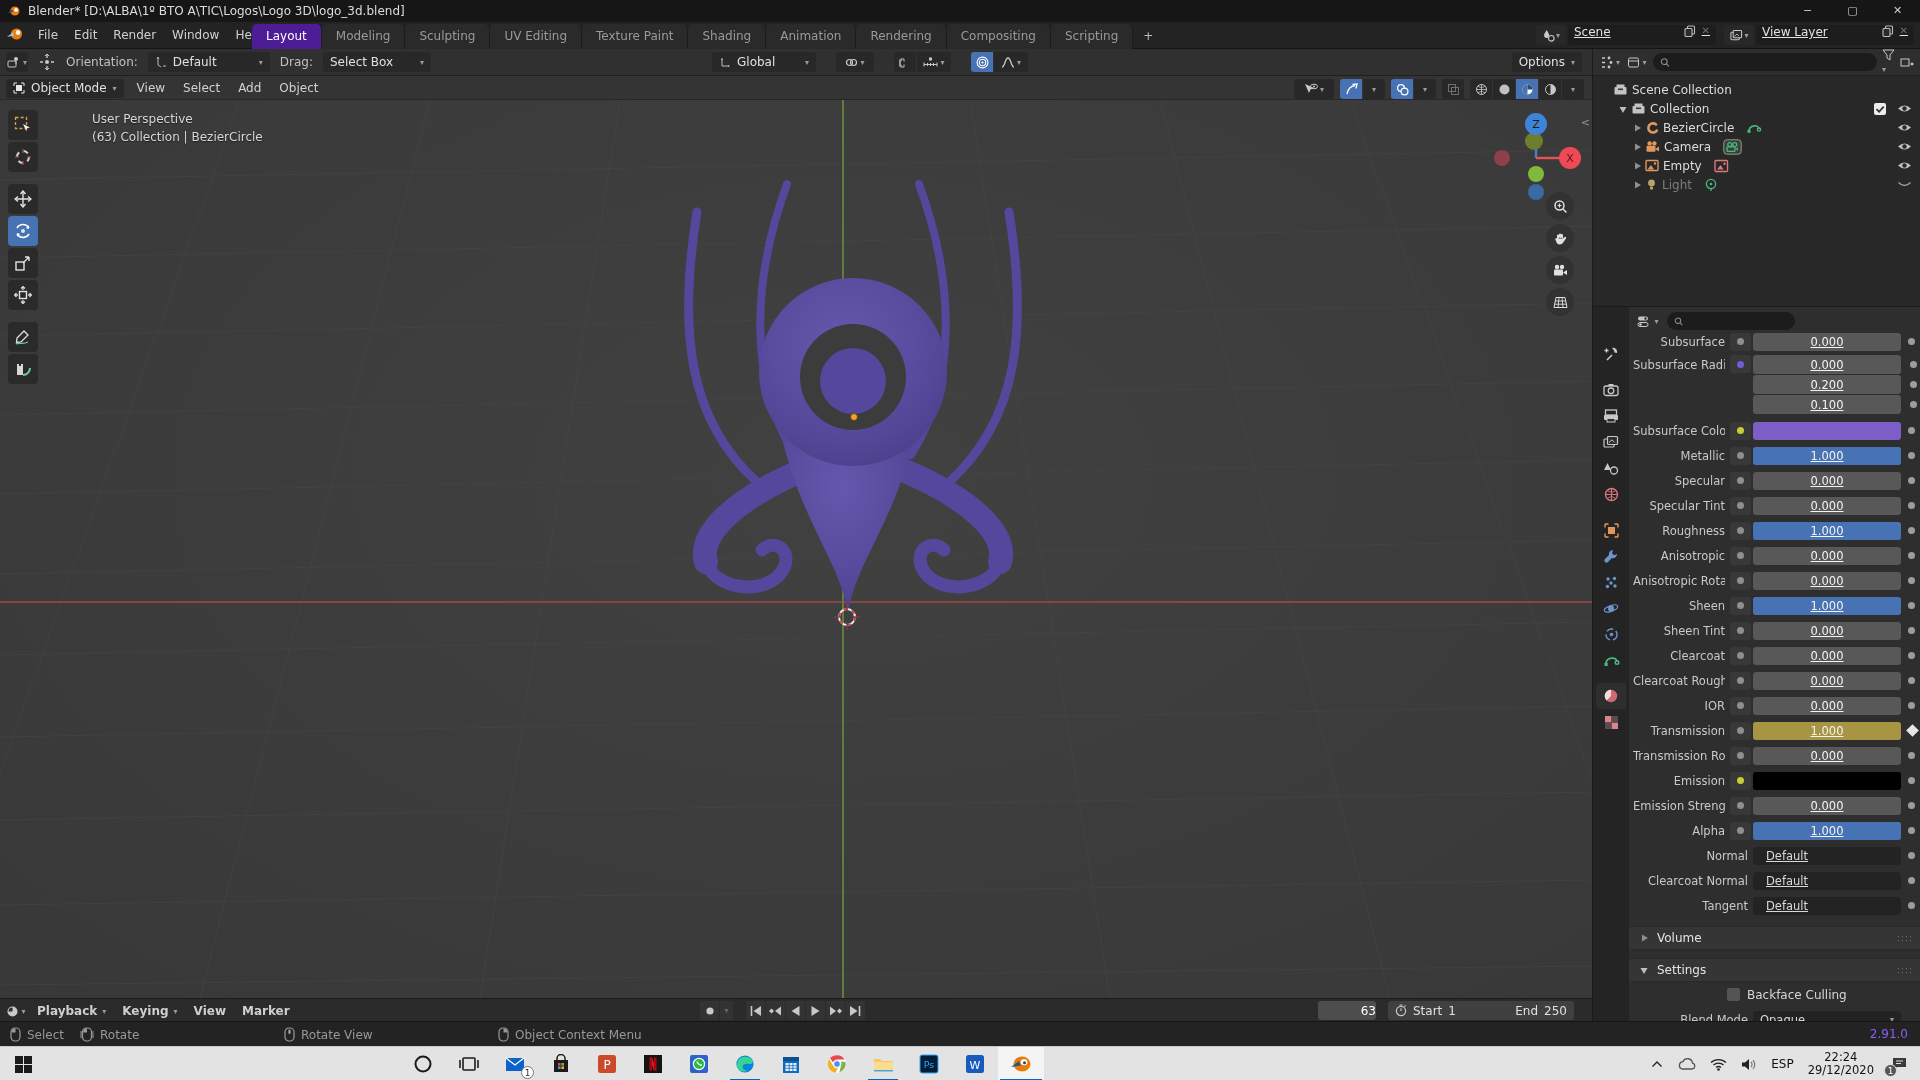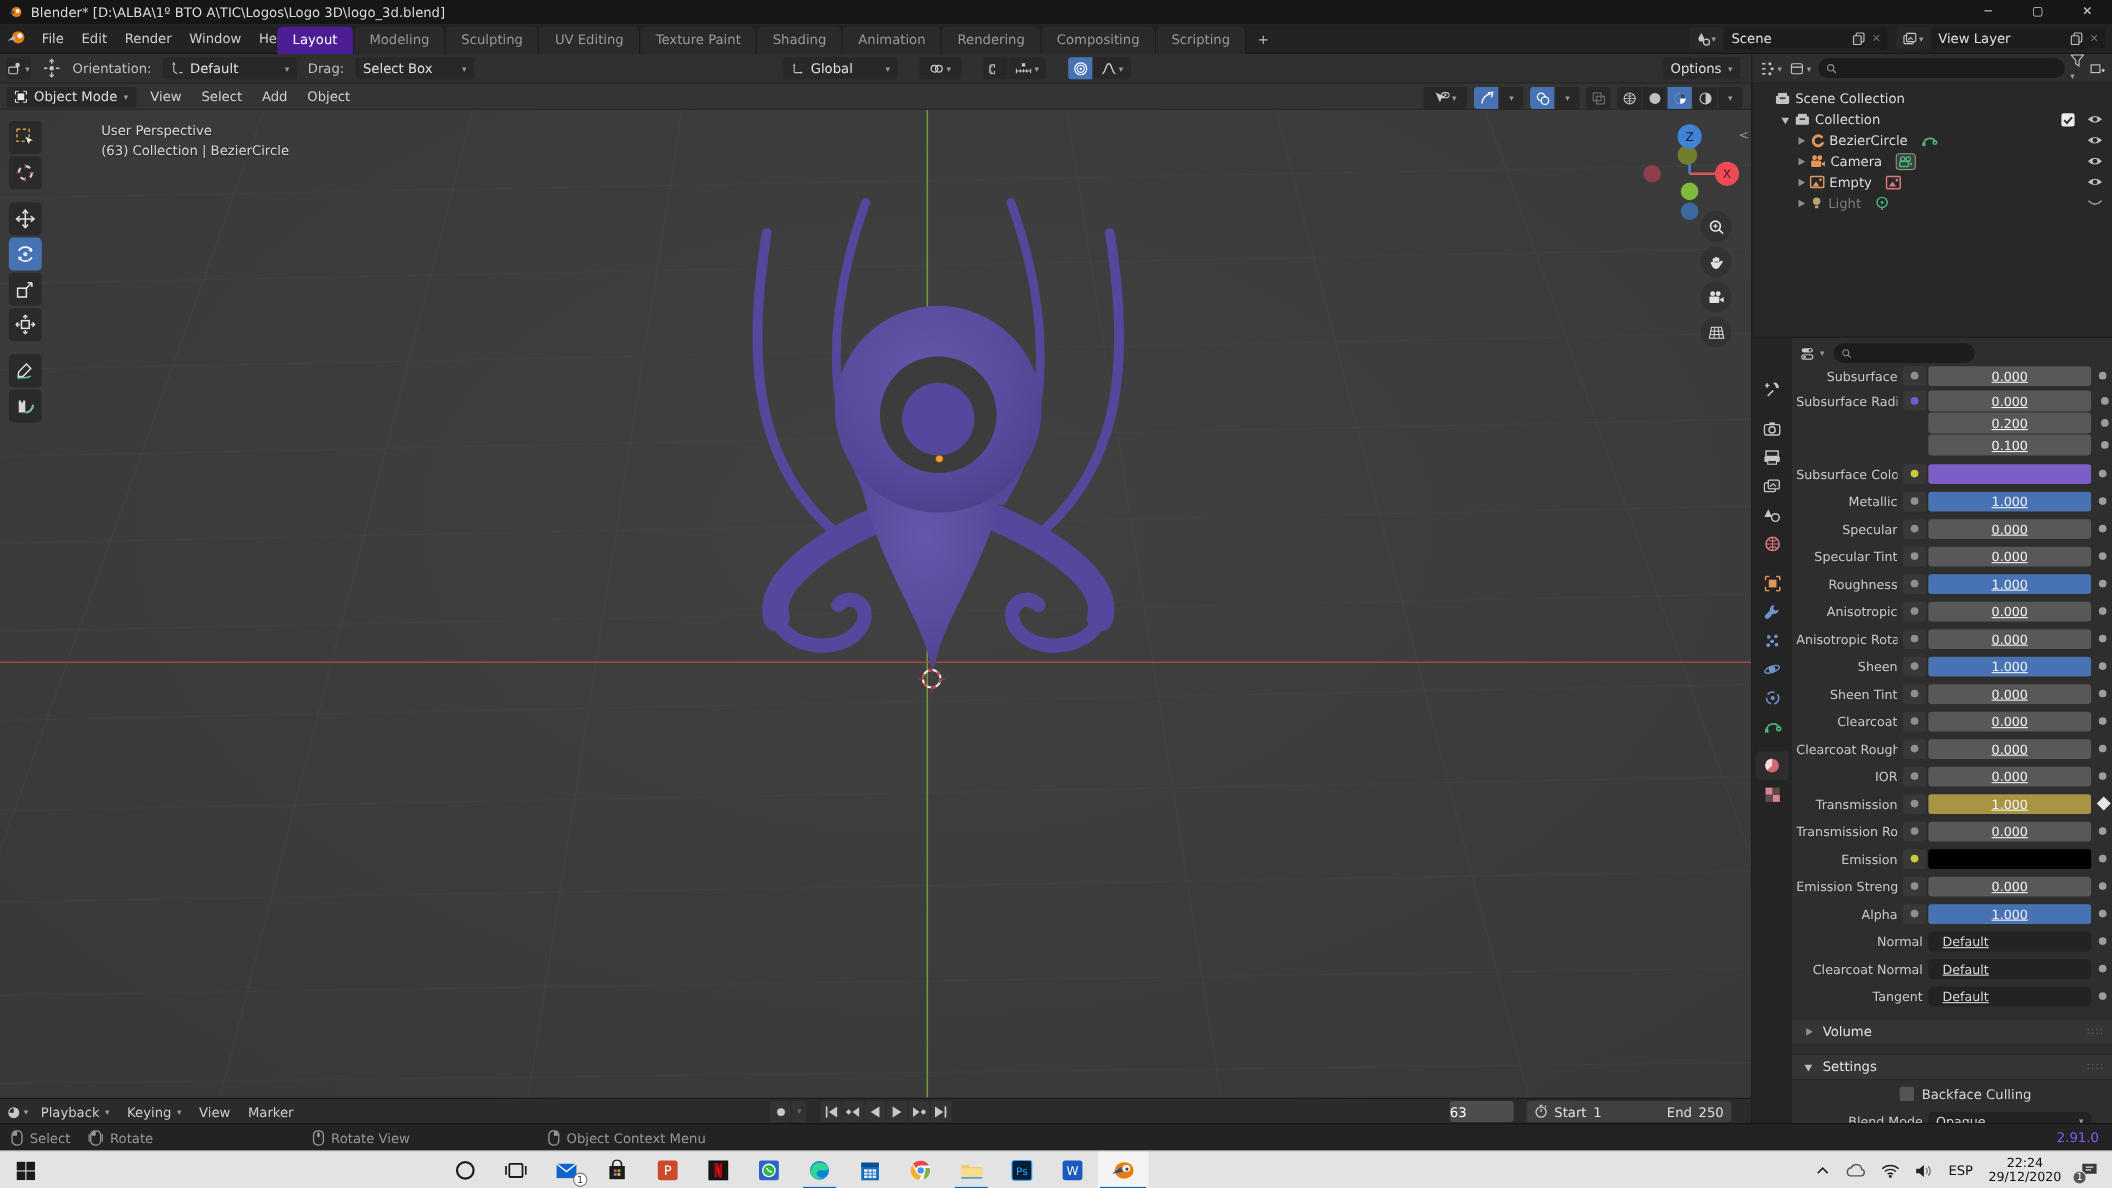--- a/index.html
+++ b/index.html
@@ -17,21 +17,21 @@
   #main-menus{position:absolute;left:30px;top:0;display:flex;height:27px;}
   #main-menus .menu-item{padding:0 8px;line-height:26px;color:#d0d0d0;}
   #ws-tabs{position:absolute;left:252px;top:0;display:flex;height:27px;align-items:flex-end;}
   #ws-tabs .tab{padding:0 14px;line-height:25px;height:25px;color:#9a9a9a;background:#2a2a2a;
      border-right:1px solid #1c1c1c;border-radius:5px 5px 0 0;}
   #ws-tabs .tab.active{background:#4c1d95;color:#fefefe;}
   #ws-tabs .tab-add{padding:0 10px;line-height:25px;color:#bbb;}
   #id-selectors{position:absolute;right:6px;top:3px;display:flex;gap:8px;}
   .id-group{display:flex;gap:2px;}
   .id-icon-btn{width:30px;height:20px;background:#282828;border-radius:3px;display:flex;align-items:center;justify-content:center;gap:1px;color:#c8c8c8;}
-  .id-field{height:20px;background:#1d1d1d;border-radius:3px;display:flex;align-items:center;gap:6px;padding:0 6px;color:#e2e2e2;}
+  .id-field{height:20px;background:#1d1d1d;border-radius:3px;display:flex;align-items:flex-start;gap:6px;padding:0 6px;color:#e2e2e2;text-decoration:underline;}
   .id-field .fx{color:#6e6e6e;font-size:10px;}
   .caret{font-size:8px;color:#9a9a9a;}
   
   #toolsettings{position:absolute;left:0;top:49px;width:1592px;height:27px;background:#303030;border-bottom:1px solid #202020;}
   #toolsettings .ts-left{position:absolute;left:6px;top:3px;display:flex;align-items:center;gap:10px;}
   .ts-label{color:#c0c0c0;}
   .dd{height:20px;background:#282828;border-radius:3px;display:flex;align-items:center;gap:6px;padding:0 7px;color:#e0e0e0;}
   .mini-btn{height:20px;min-width:22px;background:#282828;border-radius:3px;display:flex;align-items:center;justify-content:center;gap:2px;color:#c8c8c8;}
   .mini-btn.blue{background:#4772b3;color:#fff;}
   #ts-center{position:absolute;left:712px;top:3px;display:flex;align-items:center;gap:20px;}
@@ -100,26 +100,26 @@
   .msub{position:relative;}
   .msub .rdot{top:6px;}
   .panel-h{height:24px;margin-top:8px;background:#353535;border-top:1px solid #282828;border-bottom:1px solid #282828;
     display:flex;align-items:center;gap:7px;padding:0 9px;color:#e3e3e3;position:relative;}
   .panel-h .dots{position:absolute;right:8px;color:#6f6f6f;font-size:9px;letter-spacing:1px;}
   .setrow{height:25px;display:flex;align-items:center;}
   .checkbox{width:13px;height:13px;background:#545454;border-radius:2px;margin-right:7px;}
   
   #timeline{position:absolute;left:0;top:998px;width:1592px;height:23px;background:#2b2b2b;border-top:1px solid #1a1a1a;}
   #tl-left{position:absolute;left:5px;top:2px;display:flex;align-items:center;gap:2px;}
-  #tl-left .menu-item{padding:0 8px;line-height:19px;color:#cfcfcf;display:flex;align-items:center;gap:5px;}
+  #tl-left .menu-item{padding:0 8px;line-height:19px;color:#cfcfcf;display:flex;align-items:center;gap:5px;font-weight:bold;}
   #tl-transport{position:absolute;left:746px;top:2px;display:flex;gap:1px;}
   #tl-record{position:absolute;left:700px;top:2px;display:flex;gap:1px;}
   .tp-btn{width:19px;height:19px;background:#333;display:flex;align-items:center;justify-content:center;}
   #tl-frame{position:absolute;left:1318px;top:2px;width:58px;height:19px;background:#4d4d4d;border-radius:3px;
-    display:flex;align-items:center;justify-content:flex-start;color:#fff;}
+    display:flex;align-items:center;justify-content:flex-end;color:#fff;}
   #tl-range{position:absolute;left:1388px;top:2px;width:186px;height:19px;background:#404040;border-radius:3px;
     display:flex;align-items:center;gap:6px;padding:0 7px;color:#e0e0e0;}
   #tl-range .divider{flex:1;}
   
   #statusbar{position:absolute;left:0;top:1021px;width:1920px;height:25px;background:#232323;border-top:1px solid #161616;color:#989898;}
   .hint{position:absolute;top:0;height:25px;display:flex;align-items:center;gap:6px;}
   #sb-version{position:absolute;right:12px;top:0;line-height:25px;color:#8b5cf6;}
   
   #taskbar{position:absolute;left:0;top:1046px;width:1920px;height:34px;background:#e3e3e3;border-top:1px solid #c9c9c9;color:#111;}
   #tb-start{position:absolute;left:0;top:0;width:46px;height:34px;display:flex;align-items:center;justify-content:center;}

